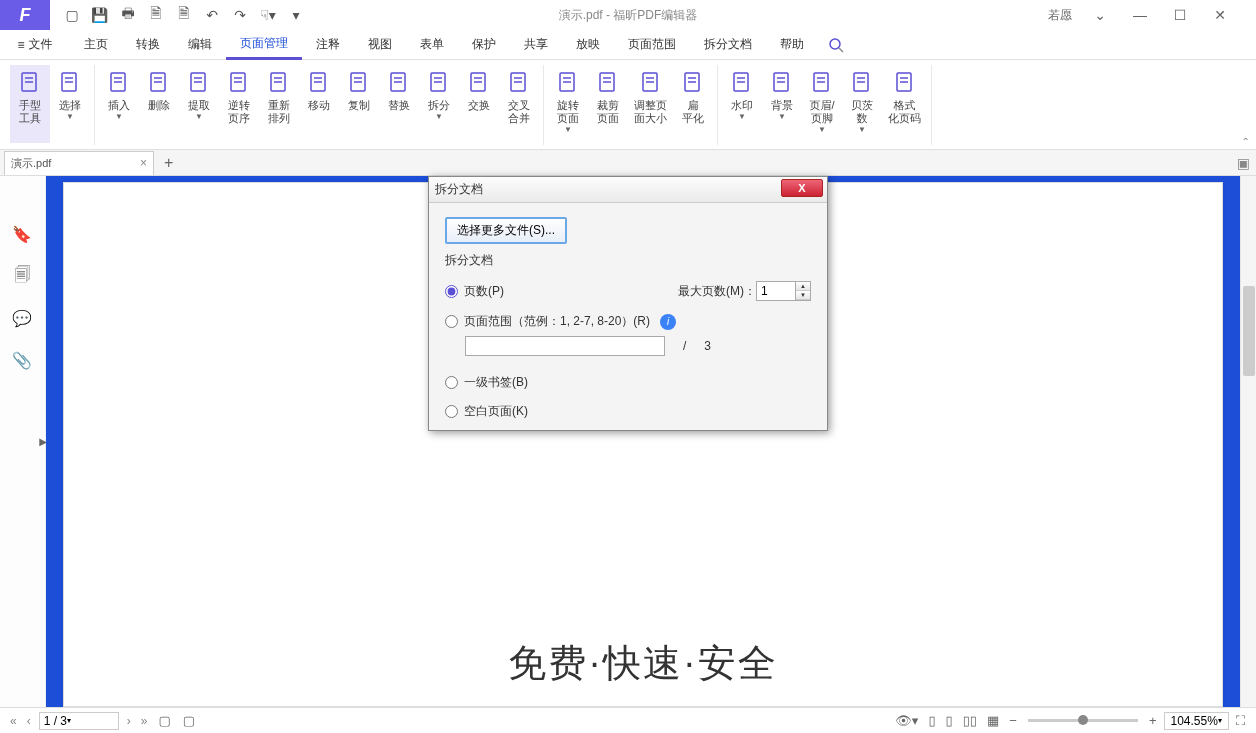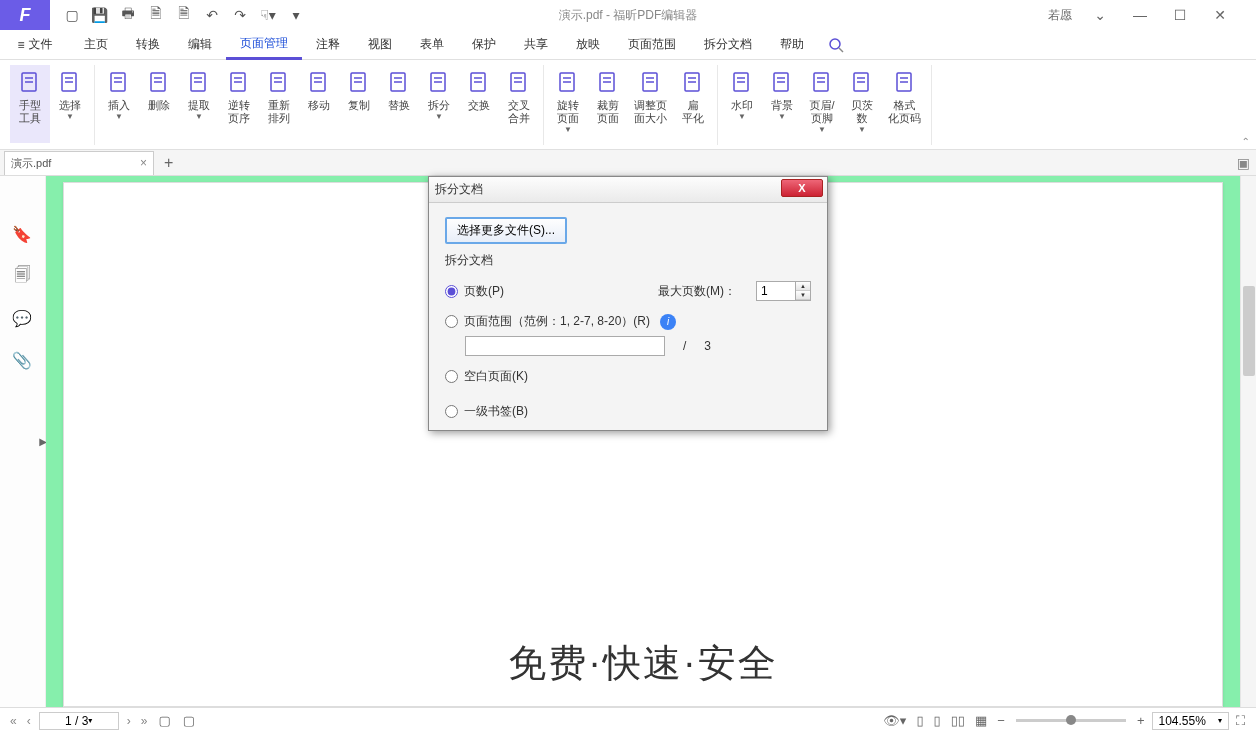--- a/index.html
+++ b/index.html
@@ -29,45 +29,45 @@
 .tabbar{height:26px;background:#f5f5f5;display:flex;align-items:center;border-bottom:1px solid #ddd;position:relative}
 .doc-tab{height:24px;background:#fff;border:1px solid #ccc;border-bottom:none;display:flex;align-items:center;padding:0 6px;margin-left:4px;min-width:150px;position:relative}
 .doc-tab-name{color:#555;font-size:11px;flex:1}
 .doc-tab-x{color:#888;font-size:12px;margin-left:8px}
 .tab-add{margin-left:10px;color:#666;font-size:16px}
 .tab-panel{position:absolute;right:6px;color:#888;font-size:14px}
 .workarea{height:531px;display:flex;background:#fff}
 .leftbar{width:46px;background:#fdfdfd;border-right:1px solid #eee;display:flex;flex-direction:column;align-items:center;padding-top:8px;gap:18px;position:relative}
 .lb-ico{width:24px;height:24px;display:flex;align-items:center;justify-content:center;color:#666;font-size:16px}
 .lb-expand{position:absolute;right:-2px;top:260px;color:#666;font-size:10px}
-.page-view{flex:1;background:#86efac;position:relative;display:flex;flex-direction:column;align-items:center;overflow:hidden}
+.page-view{flex:1;background:#1d4ed8;position:relative;display:flex;flex-direction:column;align-items:center;overflow:hidden}
 .doc-page{width:1160px;height:900px;background:#fff;border:1px solid #ddd;margin-top:6px;box-shadow:0 1px 3px rgba(0,0,0,0.1);position:relative}
 .hero-text{position:absolute;top:455px;width:100%;text-align:center;font-size:38px;color:#333;letter-spacing:2px;font-weight:500}
 .vscroll{width:16px;background:#f5f5f5;border-left:1px solid #e5e5e5;position:relative}
 .vthumb{position:absolute;top:110px;left:2px;width:12px;height:90px;background:#ccc;border-radius:2px}
 .statusbar{height:26px;background:#fff;border-top:1px solid #ddd;display:flex;align-items:center;padding:0 8px}
 .sb-left{display:flex;align-items:center;gap:6px}
 .sb-nav{color:#888;font-size:12px;padding:0 2px}
-.sb-page{border:1px solid #ccc;height:18px;width:80px;padding:0 4px;font-size:11px;display:flex;align-items:center;justify-content:center}
+.sb-page{border:1px solid #ccc;height:18px;width:80px;padding:0 4px;font-size:11px;display:flex;align-items:center;justify-content:flex-start}
 .sb-right{margin-left:auto;display:flex;align-items:center;gap:4px}
 .sb-ico{color:#666;font-size:13px;padding:0 3px}
 .zoom-track{width:110px;height:3px;background:#ccc;position:relative;margin:0 4px}
 .zoom-thumb{position:absolute;left:50px;top:-4px;width:10px;height:10px;border-radius:50%;background:#888}
-.zoom-val{border:1px solid #ccc;height:18px;padding:8px 6px;font-size:11px;display:flex;align-items:center;gap:12px}
+.zoom-val{border:1px solid #ccc;height:18px;padding:8px 6px;font-size:11px;display:flex;align-items:center;gap:0}
 .dialog{position:absolute;left:428px;top:176px;width:400px;background:#f4f4f4;border:1px solid #888;box-shadow:2px 2px 8px rgba(0,0,0,0.4)}
 .dlg-title{height:26px;background:linear-gradient(#fdfdfd,#eaeaea);border-bottom:1px solid #ccc;display:flex;align-items:center;padding:0 6px;position:relative}
 .dlg-title-txt{font-size:12px;color:#333}
 .dlg-close{position:absolute;right:4px;top:2px;width:42px;height:18px;background:linear-gradient(#e67,#c23);border:1px solid #a22;border-radius:2px;color:#fff;display:flex;align-items:center;justify-content:center;font-size:11px;font-weight:bold}
 .dlg-body{padding:14px 16px 10px}
 .dlg-btn-sel{border:2px solid #6aa8e8;background:linear-gradient(#fefefe,#e8eef8);padding:3px 10px;font-size:12px;border-radius:2px}
 .dlg-section{margin-top:8px;font-size:12px;color:#333}
 .dlg-row{display:flex;align-items:center;margin-top:12px;font-size:12px;color:#333}
 .dlg-radio{margin-right:6px;accent-color:#5b4fd6}
 .dlg-spacer{flex:1}
-.dlg-lbl2{margin-right:20px}
+.dlg-lbl2{margin-right:0}
 .dlg-spin{display:flex;align-items:center}
 .dlg-spin input{width:40px;height:20px;border:1px solid #aaa;padding:0 4px;font-size:12px;text-align:left}
 .dlg-spin-btns{display:flex;flex-direction:column;border:1px solid #aaa;border-left:none;height:20px}
 .dlg-spin-btns span{font-size:6px;height:9px;width:14px;display:flex;align-items:center;justify-content:center;background:linear-gradient(#fefefe,#e5e5e5);border-bottom:1px solid #ccc}
 .dlg-range-input{width:200px;height:20px;border:1px solid #aaa;margin-left:20px}
 .dlg-info{width:16px;height:16px;border-radius:50%;background:#3b82f6;color:#fff;font-size:10px;display:flex;align-items:center;justify-content:center;font-style:italic;margin-left:10px}
 .dlg-footer{display:flex;align-items:center;padding:8px 12px;border-top:1px solid #ddd;gap:8px}
 .dlg-fbtn{border:1px solid #999;background:linear-gradient(#fdfdfd,#e5e5e5);padding:3px 14px;font-size:12px;border-radius:2px}
 svg{display:block}
 .icon-stroke{stroke:#5b4fd6;stroke-width:1.5;fill:none}
@@ -461,23 +461,23 @@
       <input type="radio" class="dlg-radio" style="">
       <span>页面范围（范例：1, 2-7, 8-20）(R)</span>
       <div class="dlg-info">i</div>
     </div>
     <div class="dlg-row" style="margin-top:6px">
       <input class="dlg-range-input" style="">
       <span style="margin:0 18px">/</span>
       <span>3</span>
     </div>
 
+    <div class="dlg-row" style="margin-top:18px">
+      <input type="radio" class="dlg-radio" style="">
+      <span>一级书签(B)</span>
+    </div>
+
     <div class="dlg-row">
       <input type="radio" class="dlg-radio" style="">
       <span>空白页面(K)</span>
     </div>
-
-    <div class="dlg-row" style="margin-top:18px">
-      <input type="radio" class="dlg-radio" style="">
-      <span>一级书签(B)</span>
-    </div>
   </div>
 </div>
 
 </body></html>

